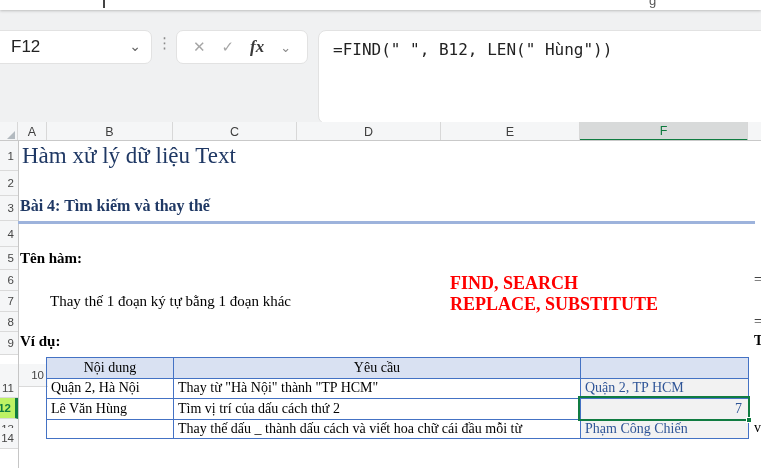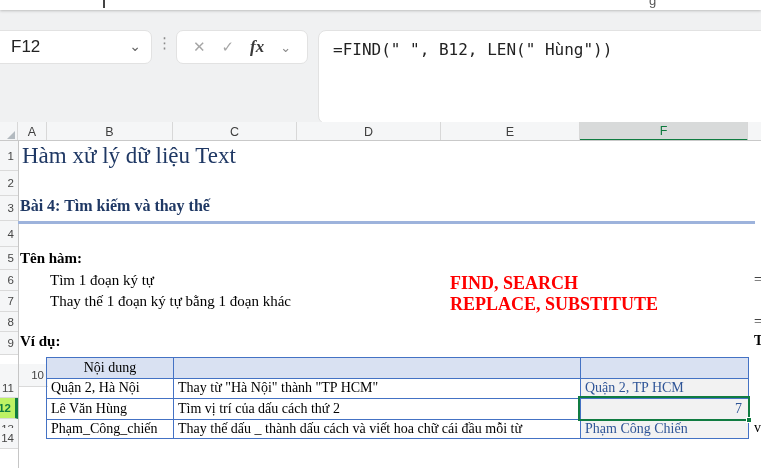--- a/index.html
+++ b/index.html
@@ -103,50 +103,49 @@
   <div class="abs rowhdr rowhdr-sel" style="top:398px;height:21px;">12</div>
   <div class="abs rowhdr" style="top:419px;height:20px;">13</div>
   <div class="abs rowhdr" style="top:428px;height:21px;">14</div>
   <div class="abs rowhdr-line"></div>
 
   <div class="abs ser title" style="left:22px;top:143px;">Hàm xử lý dữ liệu Text</div>
   <div class="abs ser heading" style="left:20px;top:197px;">Bài 4: Tìm kiếm và thay thế</div>
   <div class="abs blueline" style="left:18px;top:221px;width:737px;height:3px;"></div>
 
   <div class="abs ser lbl" style="left:20px;top:250px;">Tên hàm:</div>
-  <div class="abs ser body15" style="left:50px;top:272px;">Tìm 1 đoạn ký tự</div>
   <div class="abs ser body15" style="left:50px;top:293px;">Thay thế 1 đoạn ký tự bằng 1 đoạn khác</div>
   <div class="abs ser fnred" style="left:450px;top:273px;">FIND, SEARCH</div>
   <div class="abs ser fnred" style="left:450px;top:294px;">REPLACE, SUBSTITUTE</div>
   <div class="abs ser lbl" style="left:20px;top:333px;">Ví dụ:</div>
 
   <div class="abs ser frag" style="left:754px;top:272px;">=</div>
   <div class="abs ser frag" style="left:754px;top:314px;">=</div>
   <div class="abs ser frag" style="left:754px;top:333px;font-weight:bold;">T</div>
   <div class="abs ser frag" style="left:754px;top:420px;">v</div>
 
   <div class="abs" style="left:47px;top:358px;width:701px;height:20px;background:#D9E1F2;"></div>
   <div class="abs" style="left:581px;top:378px;width:167px;height:61px;background:#F2F2F2;"></div>
   <div class="abs tbox" style="left:46px;top:357px;width:703px;height:82px;"></div>
   <div class="abs tline" style="left:173px;top:357px;width:1px;height:82px;"></div>
   <div class="abs tline" style="left:580px;top:357px;width:1px;height:82px;"></div>
   <div class="abs tline" style="left:46px;top:378px;width:703px;height:1px;"></div>
   <div class="abs tline" style="left:46px;top:398px;width:703px;height:1px;"></div>
   <div class="abs tline" style="left:46px;top:419px;width:703px;height:1px;"></div>
 
   <div class="abs cellt cent" style="left:47px;top:358px;width:126px;height:20px;">Nội dung</div>
+  <div class="abs cellt cent" style="left:174px;top:358px;width:406px;height:20px;">Yêu cầu</div>
 
   <div class="abs cellt" style="left:51px;top:378px;width:120px;height:20px;">Quận 2, Hà Nội</div>
   <div class="abs cellt" style="left:178px;top:378px;width:400px;height:20px;">Thay từ "Hà Nội" thành "TP HCM"</div>
   <div class="abs cellt res" style="left:585px;top:378px;width:160px;height:20px;">Quận 2, TP HCM</div>
 
   <div class="abs cellt" style="left:51px;top:398px;width:120px;height:21px;">Lê Văn Hùng</div>
   <div class="abs cellt" style="left:178px;top:398px;width:400px;height:21px;">Tìm vị trí của dấu cách thứ 2</div>
   <div class="abs cellt res" style="left:581px;top:398px;width:161px;height:21px;justify-content:flex-end;">7</div>
 
-  <div class="abs cellt" style="left:51px;top:419px;width:120px;height:20px;">Phạm_Công_chiến</div>
   <div class="abs cellt" style="left:178px;top:419px;width:400px;height:20px;">Thay thế dấu _ thành dấu cách và viết hoa chữ cái đầu mỗi từ</div>
   <div class="abs cellt res" style="left:585px;top:419px;width:160px;height:20px;">Phạm Công Chiến</div>
 
   <div class="abs selbox" style="left:578px;top:396px;width:172px;height:25px;"></div>
   <div class="abs handle" style="left:746px;top:417px;"></div>
 
 </div>
 
 </body></html>

